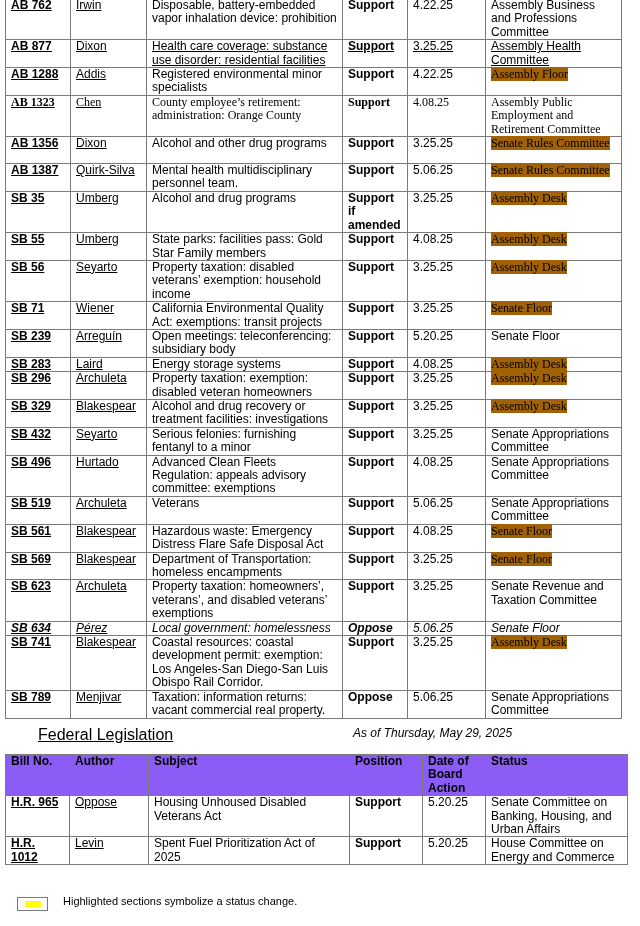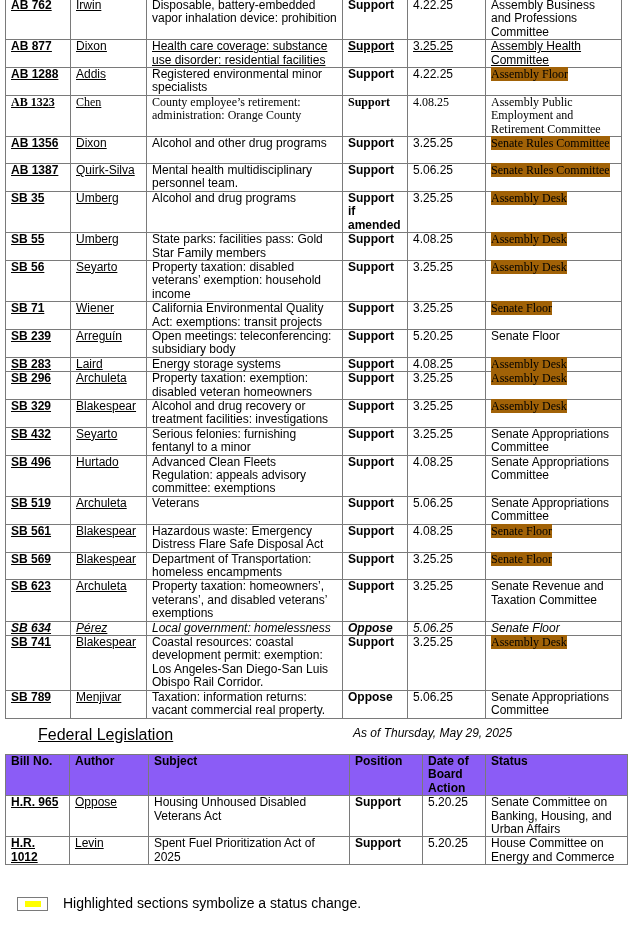--- a/index.html
+++ b/index.html
@@ -11,21 +11,21 @@
   .author { text-decoration: underline; }
   .pos { font-weight: bold; }
   .hl { background: #a16207; font-family: Liberation Serif, serif; }
   #state-table { left: 5px; top: -2px; width: 616px; }
   #fed-table { left: 5px; top: 754px; width: 622px; }
   #fed-table th { background: #8b5cf6; font-weight: bold; height: 39px; }
   .section-title { position: absolute; left: 38px; top: 726px; font-size: 16px; text-decoration: underline; }
   .as-of { position: absolute; left: 353px; top: 726px; font-size: 12px; font-style: italic; }
   .legend-box { position: absolute; left: 17px; top: 897px; width: 31px; height: 14px; border: 1.5px solid #7a7a7a; box-sizing: border-box; }
   .legend-swatch { position: absolute; left: 7px; top: 3px; width: 16px; height: 6px; background: #ffff00; }
-  .legend-text { position: absolute; left: 63px; top: 895px; font-size: 14px; }
+  .legend-text { position: absolute; left: 63px; top: 895px; font-size: 11px; }
 </style>
 </head>
 <body>
 
 <table id="state-table">
   <colgroup>
     <col style="width:65px">
       <col style="width:76px">
       <col style="width:196px">
     <col style="width:65px">

